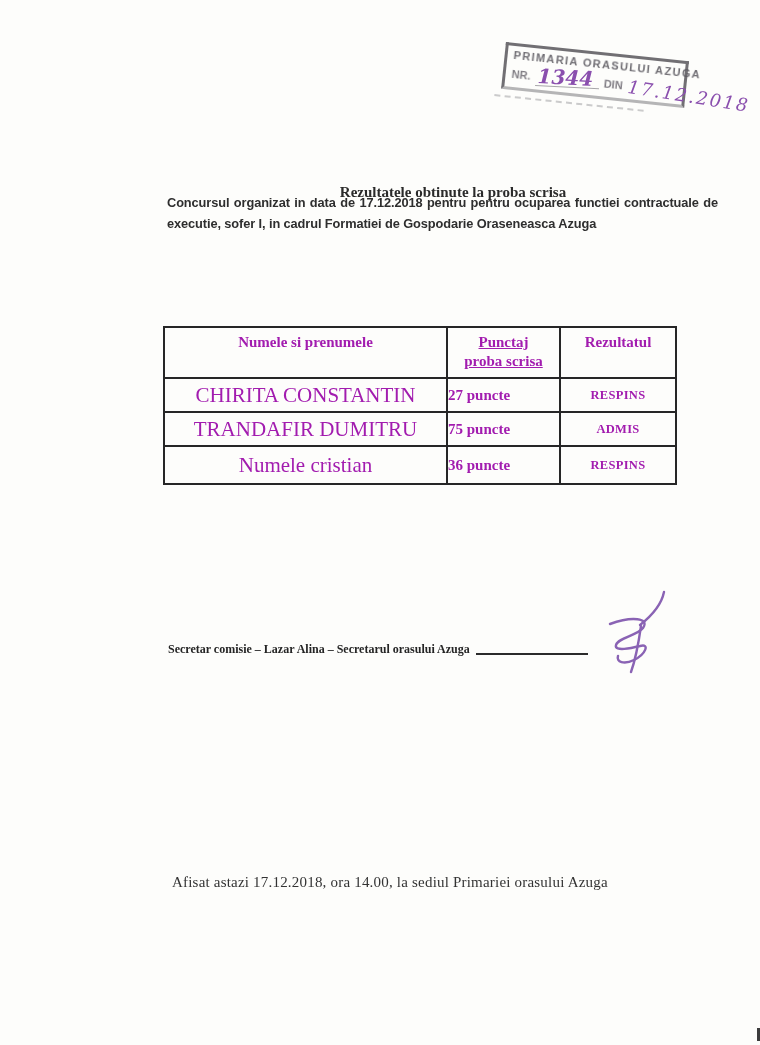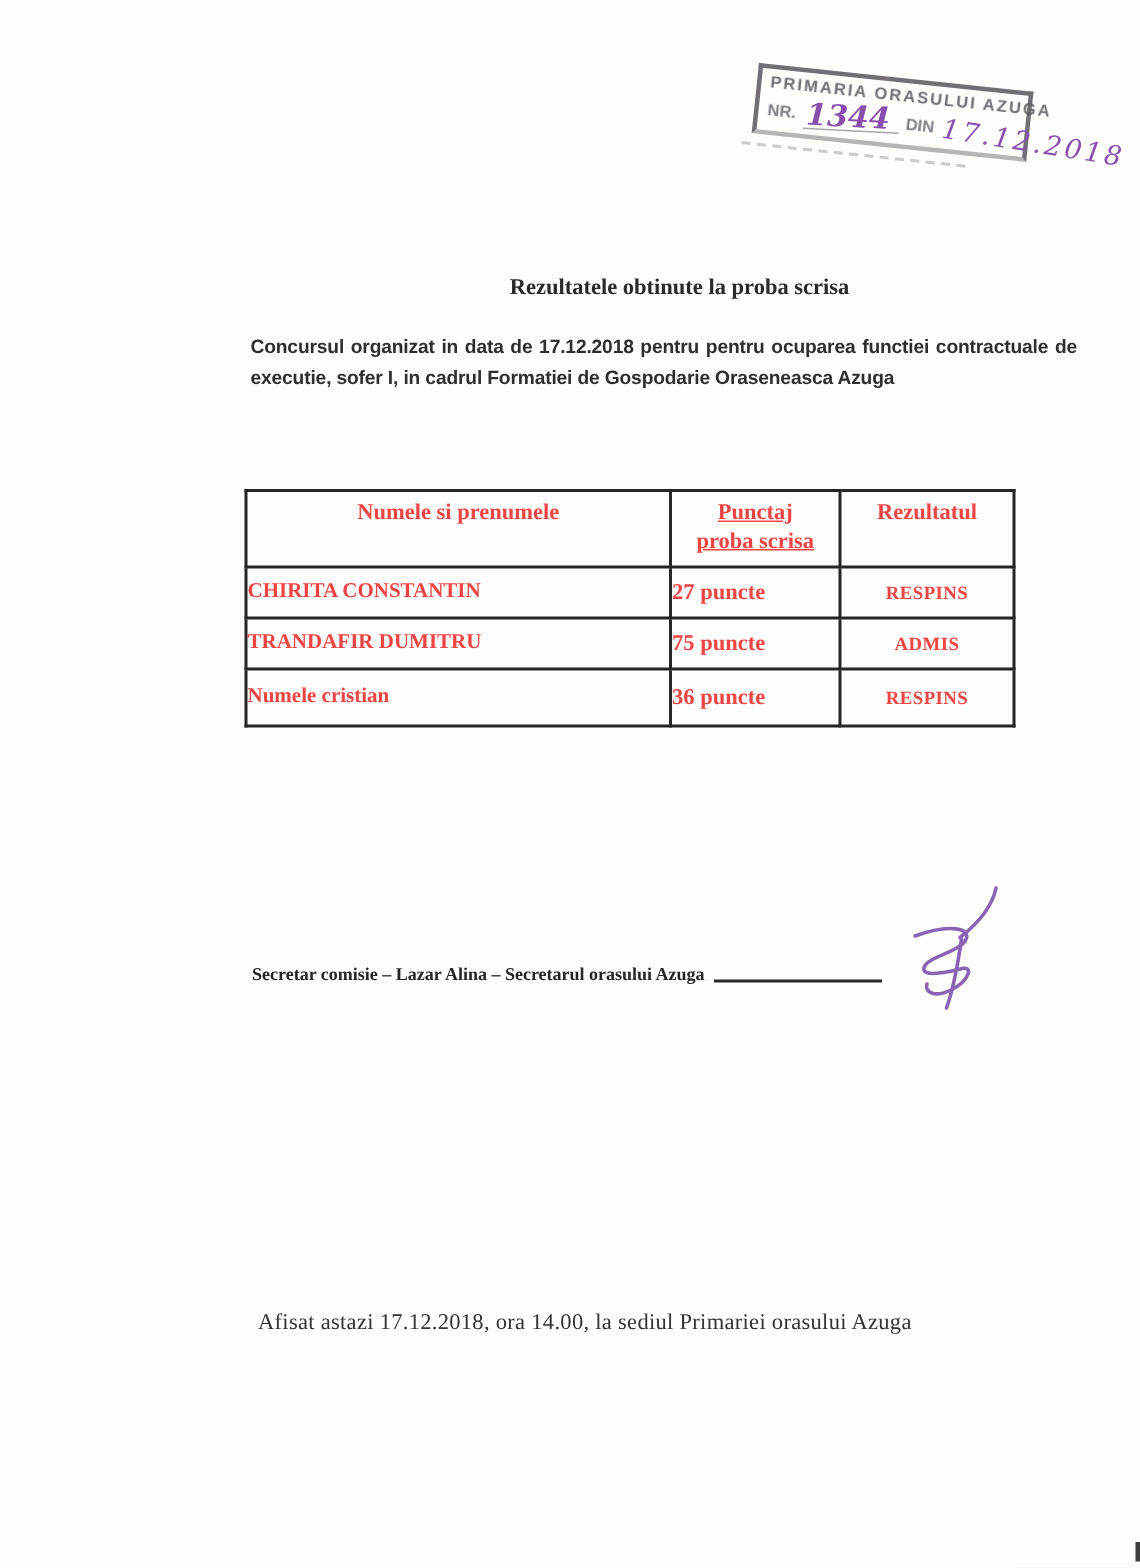--- a/index.html
+++ b/index.html
@@ -73,50 +73,50 @@
   }
 
   
   .doc-title{
     position:absolute;left:178px;top:184px;width:550px;
     text-align:center;
     font-weight:700;font-size:15px;
     color:#2a2a2a;
   }
   .doc-intro{
-    position:absolute;left:167px;top:220px;width:551px;
+    position:absolute;left:167px;top:192px;width:551px;
     font-family:"Liberation Sans", sans-serif;
     font-weight:600;font-size:12.8px;line-height:21px;
     letter-spacing:-0.1px;
     text-align:justify;
     color:#2e2e2e;
   }
 
   
   .results-table{
     position:absolute;left:163px;top:326px;
     border-collapse:collapse;
     table-layout:fixed;
   }
   .results-table td,.results-table th{
     border:2px solid #262626;
     padding:0;
-    color:#ef4444;
+    color:#a21caf;
   }
   .col-name{width:281px;}
   .col-score{width:111px;text-decoration:underline;}
   .col-result{width:114px;}
   .results-table th{
     font-size:15px;font-weight:700;
     text-align:center;vertical-align:top;
     padding-top:5px;height:44px;
     white-space:pre-line;line-height:19px;
   }
   .row-cell-name{
-    text-align:left;font-weight:700;font-size:14px;
+    text-align:center;font-weight:400;font-size:21px;
     height:32px;vertical-align:middle;
   }
   .row-cell-score{
     text-align:left;font-weight:700;font-size:15px;
     padding-left:9px;vertical-align:middle;
   }
   .row-cell-result{
     text-align:center;font-weight:700;font-size:12.5px;
     letter-spacing:0.3px;vertical-align:middle;
   }

